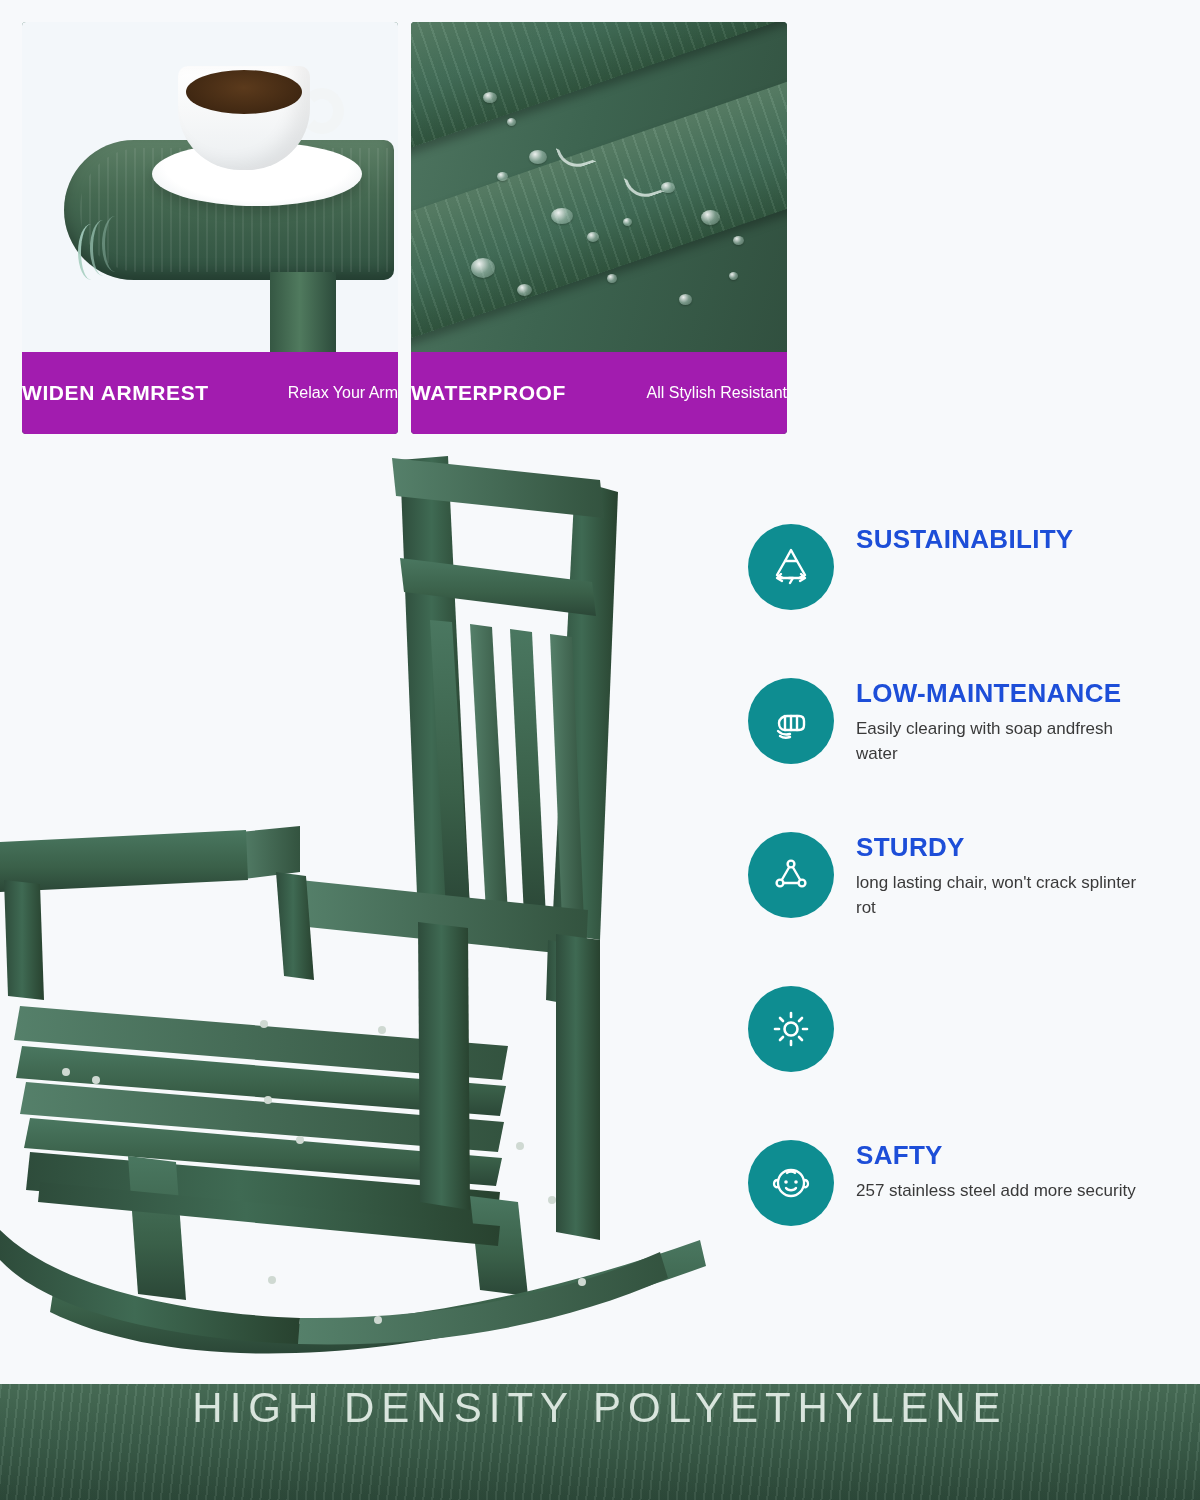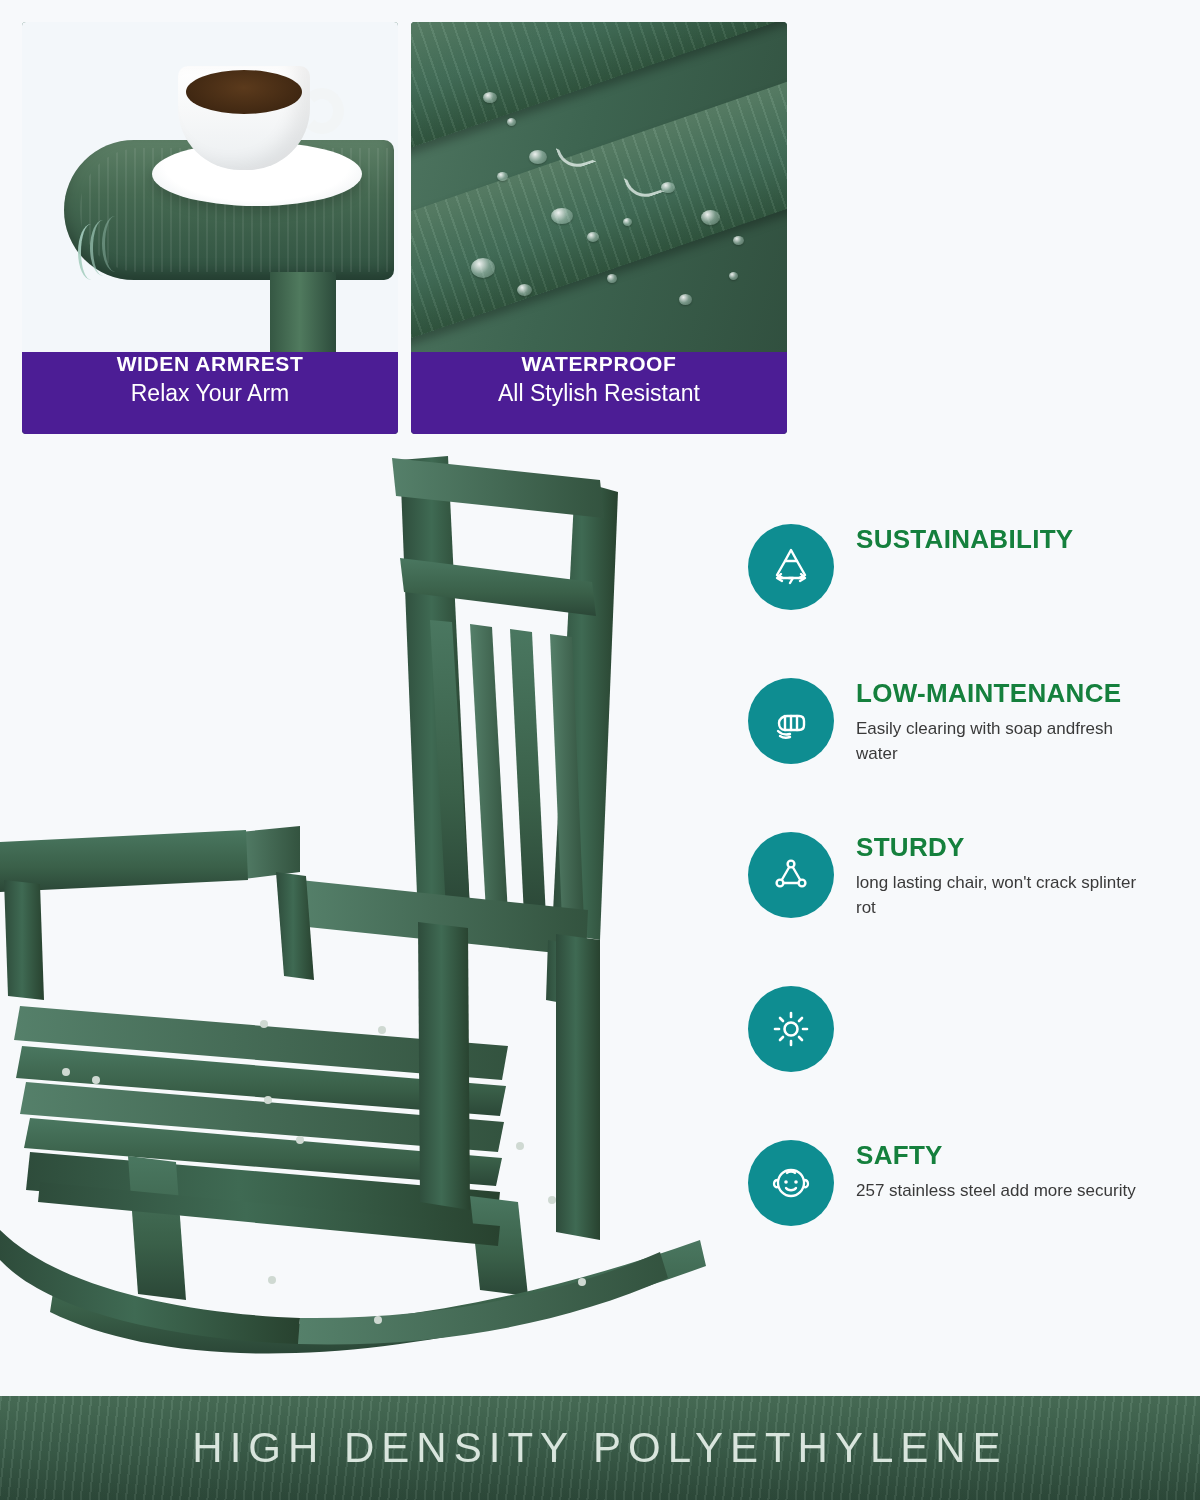--- a/index.html
+++ b/index.html
@@ -32,35 +32,35 @@
   }
   .card-photo {
     position: absolute;
     inset: 0 0 82px 0;
     overflow: hidden;
   }
   .card-caption {
     position: absolute;
     left: 0; right: 0; bottom: 0;
     height: 82px;
-    background: #4c1d95;
+    background: #a21caf;
     color: #ffffff;
     display: flex;
-    flex-direction: column;
+    flex-direction: row;
     align-items: center;
-    justify-content: flex-start;
+    justify-content: space-between;
     gap: 4px;
   }
   .cap-title {
     font-size: 21px;
     font-weight: bold;
     letter-spacing: 0.6px;
   }
   .cap-sub {
-    font-size: 23px;
+    font-size: 16px;
     font-weight: normal;
   }
 
   
   .c1-bg { position:absolute; inset:0; background:#f3f7fa; }
   .c1-arm {
     position: absolute;
     left: 42px; top: 118px;
     width: 330px; height: 140px;
     background: linear-gradient(180deg,#5d7f66 0%,#466a52 38%,#2f5140 100%);
@@ -207,38 +207,38 @@
     width: 86px; height: 86px;
     border-radius: 50%;
     background: #0e8d91;
     display: flex; align-items: center; justify-content: center;
     margin-top: 4px;
   }
   .b-text { padding-top: 4px; }
   .b-title {
     font-size: 26px;
     font-weight: bold;
-    color: #15803d;
+    color: #1d4ed8;
     letter-spacing: .3px;
     margin-bottom: 8px;
   }
   .b-desc {
     font-size: 17px;
     color: #3a3a3a;
     line-height: 1.45;
     max-width: 300px;
   }
 
   
   .banner {
     position: absolute;
     left: 0; bottom: 0;
-    width: 1200px; height: 104px;
+    width: 1200px; height: 116px;
     background: linear-gradient(180deg,#4a7059 0%,#3c5f4b 50%,#2e4b3b 100%);
-    display: flex; align-items: center; justify-content: center;
+    display: flex; justify-content: center;
     overflow: hidden;
   }
   .banner::before{
     content:"";
     position:absolute; inset:0;
     background: repeating-linear-gradient(96deg,
       rgba(255,255,255,.06) 0 2px,
       rgba(0,0,0,.06) 2px 9px);
   }
   .banner-text {

